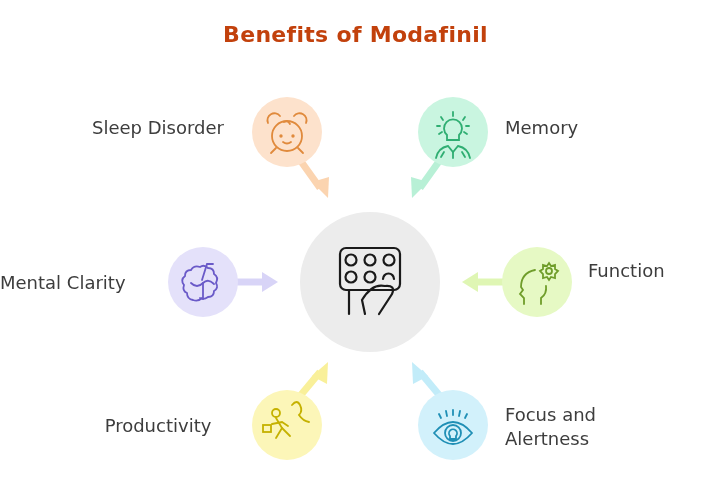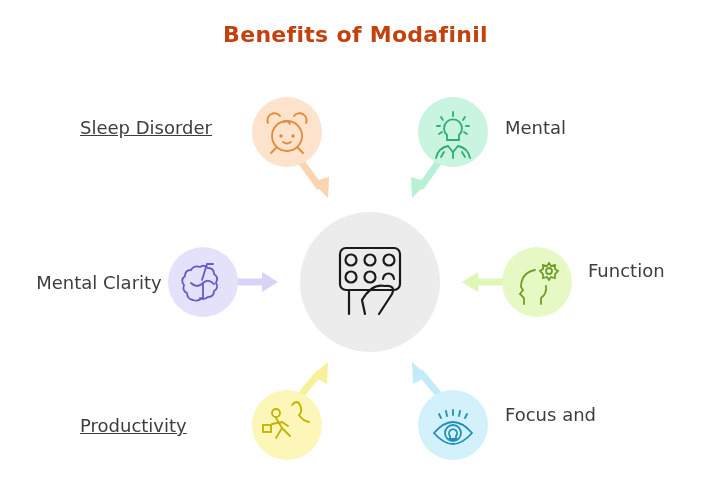--- a/index.html
+++ b/index.html
@@ -2,21 +2,21 @@
 <html><head>
 <meta charset="utf-8">
 <style>
   html, body { margin:0; padding:0; background:#ffffff; }
   body { width:711px; height:482px; position:relative; overflow:hidden;
          font-family: "DejaVu Sans", sans-serif; color:#3a3a3a; }
   .title { position:absolute; left:0; width:711px; top:22px; text-align:center;
            font-size:22px; font-weight:bold; color:#c2410c; letter-spacing:0.3px; }
   svg.diagram { position:absolute; left:0; top:0; }
   .label { position:absolute; font-size:18px; line-height:24px; color:#3d3d3d; }
-  .label.right { text-align:left;text-decoration:underline; }
+  .label.right { text-align:center; }
   .label.left { text-align:left; }
 </style>
 </head>
 <body>
 
 <div class="title">Benefits of Modafinil</div>
 
 <svg class="diagram" width="711" height="482" viewBox="0 0 711 482">
 
   <g>
@@ -134,26 +134,27 @@
       <line x1="439" y1="414" x2="441" y2="418"></line>
       <line x1="467" y1="414" x2="465" y2="418"></line>
     </g>
   </g>
 </svg>
 
 <div class="label right" style="left:80px; top:116px; width:156px;">
   <div>Sleep Disorder</div>
 </div>
 <div class="label left" style="left:505px; top:116px; width:160px;">
-  <div>Mental</div>
+  <div>Memory</div>
 </div>
-<div class="label left" style="left:24px; top:271px; width:150px;text-align:center;">
+<div class="label left" style="left:0; top:271px; width:150px;">
   <div>Mental Clarity</div>
 </div>
 <div class="label left" style="left:588px; top:259px; width:120px;">
   <div>Function</div>
 </div>
 <div class="label right" style="left:80px; top:414px; width:156px;">
   <div>Productivity</div>
 </div>
 <div class="label left" style="left:505px; top:403px; width:150px;">
   <div>Focus and</div>
+  <div>Alertness</div>
 </div>
 
 </body></html>

